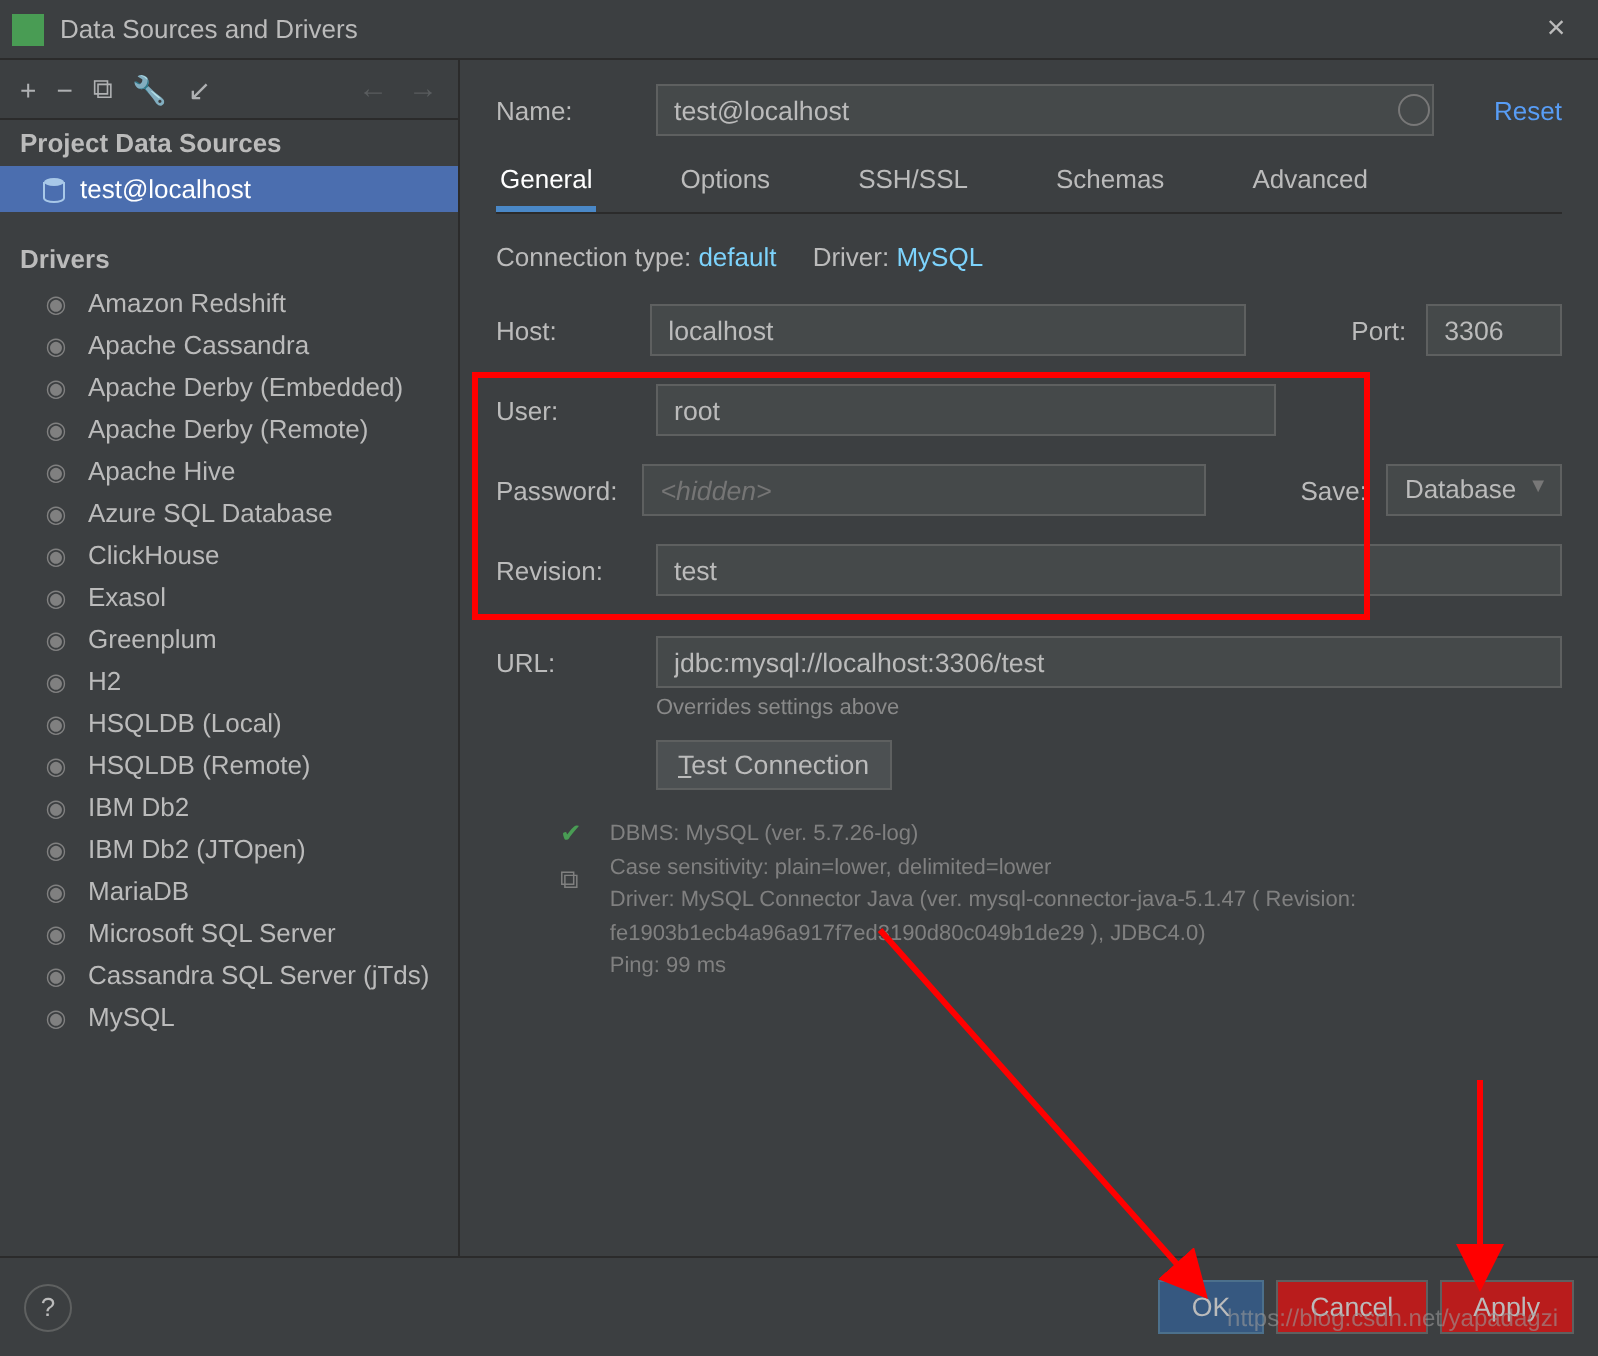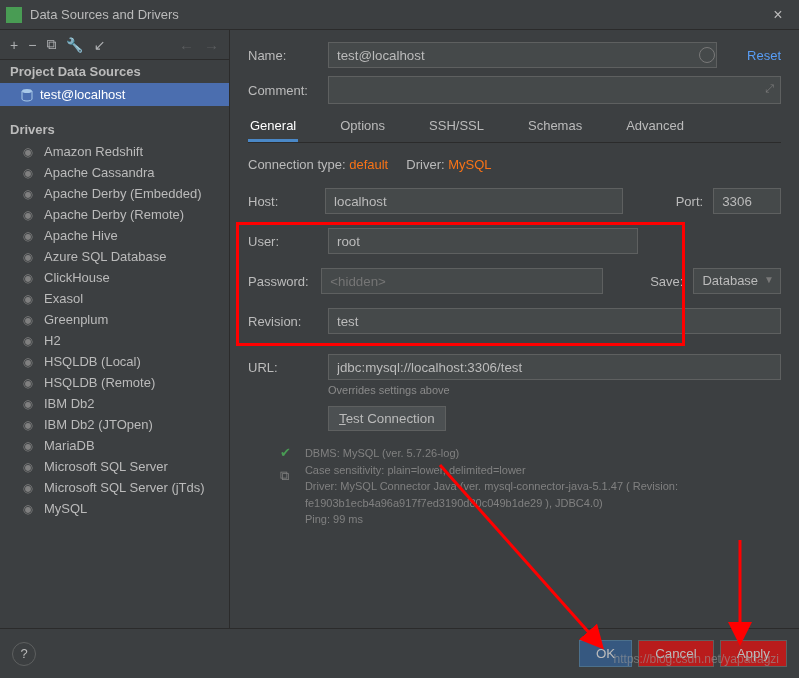--- a/index.html
+++ b/index.html
@@ -158,21 +158,21 @@
   color: #bbbbbb;
 }
 .tab.active {
   border-bottom: 3px solid #4a88c7;
   color: #ffffff;
 }
 .conn-type {
   margin: 14px 0 16px 0;
   color: #bbbbbb;
 }
-.conn-type .link { color: #f97316; cursor: pointer; }
+.conn-type .link { color: #7dd3fc; cursor: pointer; }
 .field-group {
   position: relative;
 }
 .fieldrow {
   display: flex;
   align-items: center;
   margin-bottom: 14px;
   gap: 10px;
 }
 .fieldrow .flabel {
@@ -384,44 +384,38 @@
           <div class="driver-item">
             <span class="drv-icon">◉</span>
             <span>MariaDB</span>
           </div>
           <div class="driver-item">
             <span class="drv-icon">◉</span>
             <span>Microsoft SQL Server</span>
           </div>
           <div class="driver-item">
             <span class="drv-icon">◉</span>
-            <span>Microsoft SQL Server (jTds)</span>
+            <span>Cassandra SQL Server (jTds)</span>
           </div>
           <div class="driver-item">
             <span class="drv-icon">◉</span>
             <span>MySQL</span>
           </div>
         </div>
     </div>
   </div>
 
   <div class="right">
     <div class="content">
       <div class="formrow">
         <span class="label">Name:</span>
         <input class="input input-full" value="test@localhost" style="">
         <span class="name-clear"></span>
         <span class="reset-link">Reset</span>
       </div>
-      <div class="formrow">
-        <span class="label">Comment:</span>
-        <div class="input comment-box">
-          <span class="expand">⤢</span>
-        </div>
-      </div>
 
       <div class="tabs" id="tabs">
           <div class="tab active">General</div>
           <div class="tab">Options</div>
           <div class="tab">SSH/SSL</div>
           <div class="tab">Schemas</div>
           <div class="tab">Advanced</div>
         </div>
 
       <div class="conn-type">
@@ -443,21 +437,21 @@
           <input class="input" style="width: 70px;" value="3306">
         </div>
 
         <div class="fieldrow">
           <span class="flabel">User:</span>
           <input class="input" style="width: 310px;" value="root">
         </div>
 
         <div class="fieldrow">
           <span class="flabel">Password:</span>
-          <input class="input" style="width: 310px; color: rgb(122, 122, 122); " placeholder="&lt;hidden&gt;">
+          <input class="input" style="width: 310px; color: rgb(122, 122, 122); font-style: italic;" placeholder="&lt;hidden&gt;">
           <span style="width:30px"></span>
           <span>Save:</span>
           <div class="input save-select">
             <span>Database</span>
             <span class="chev">▼</span>
           </div>
         </div>
 
         <div class="fieldrow">
           <span class="flabel">Revision:</span>

